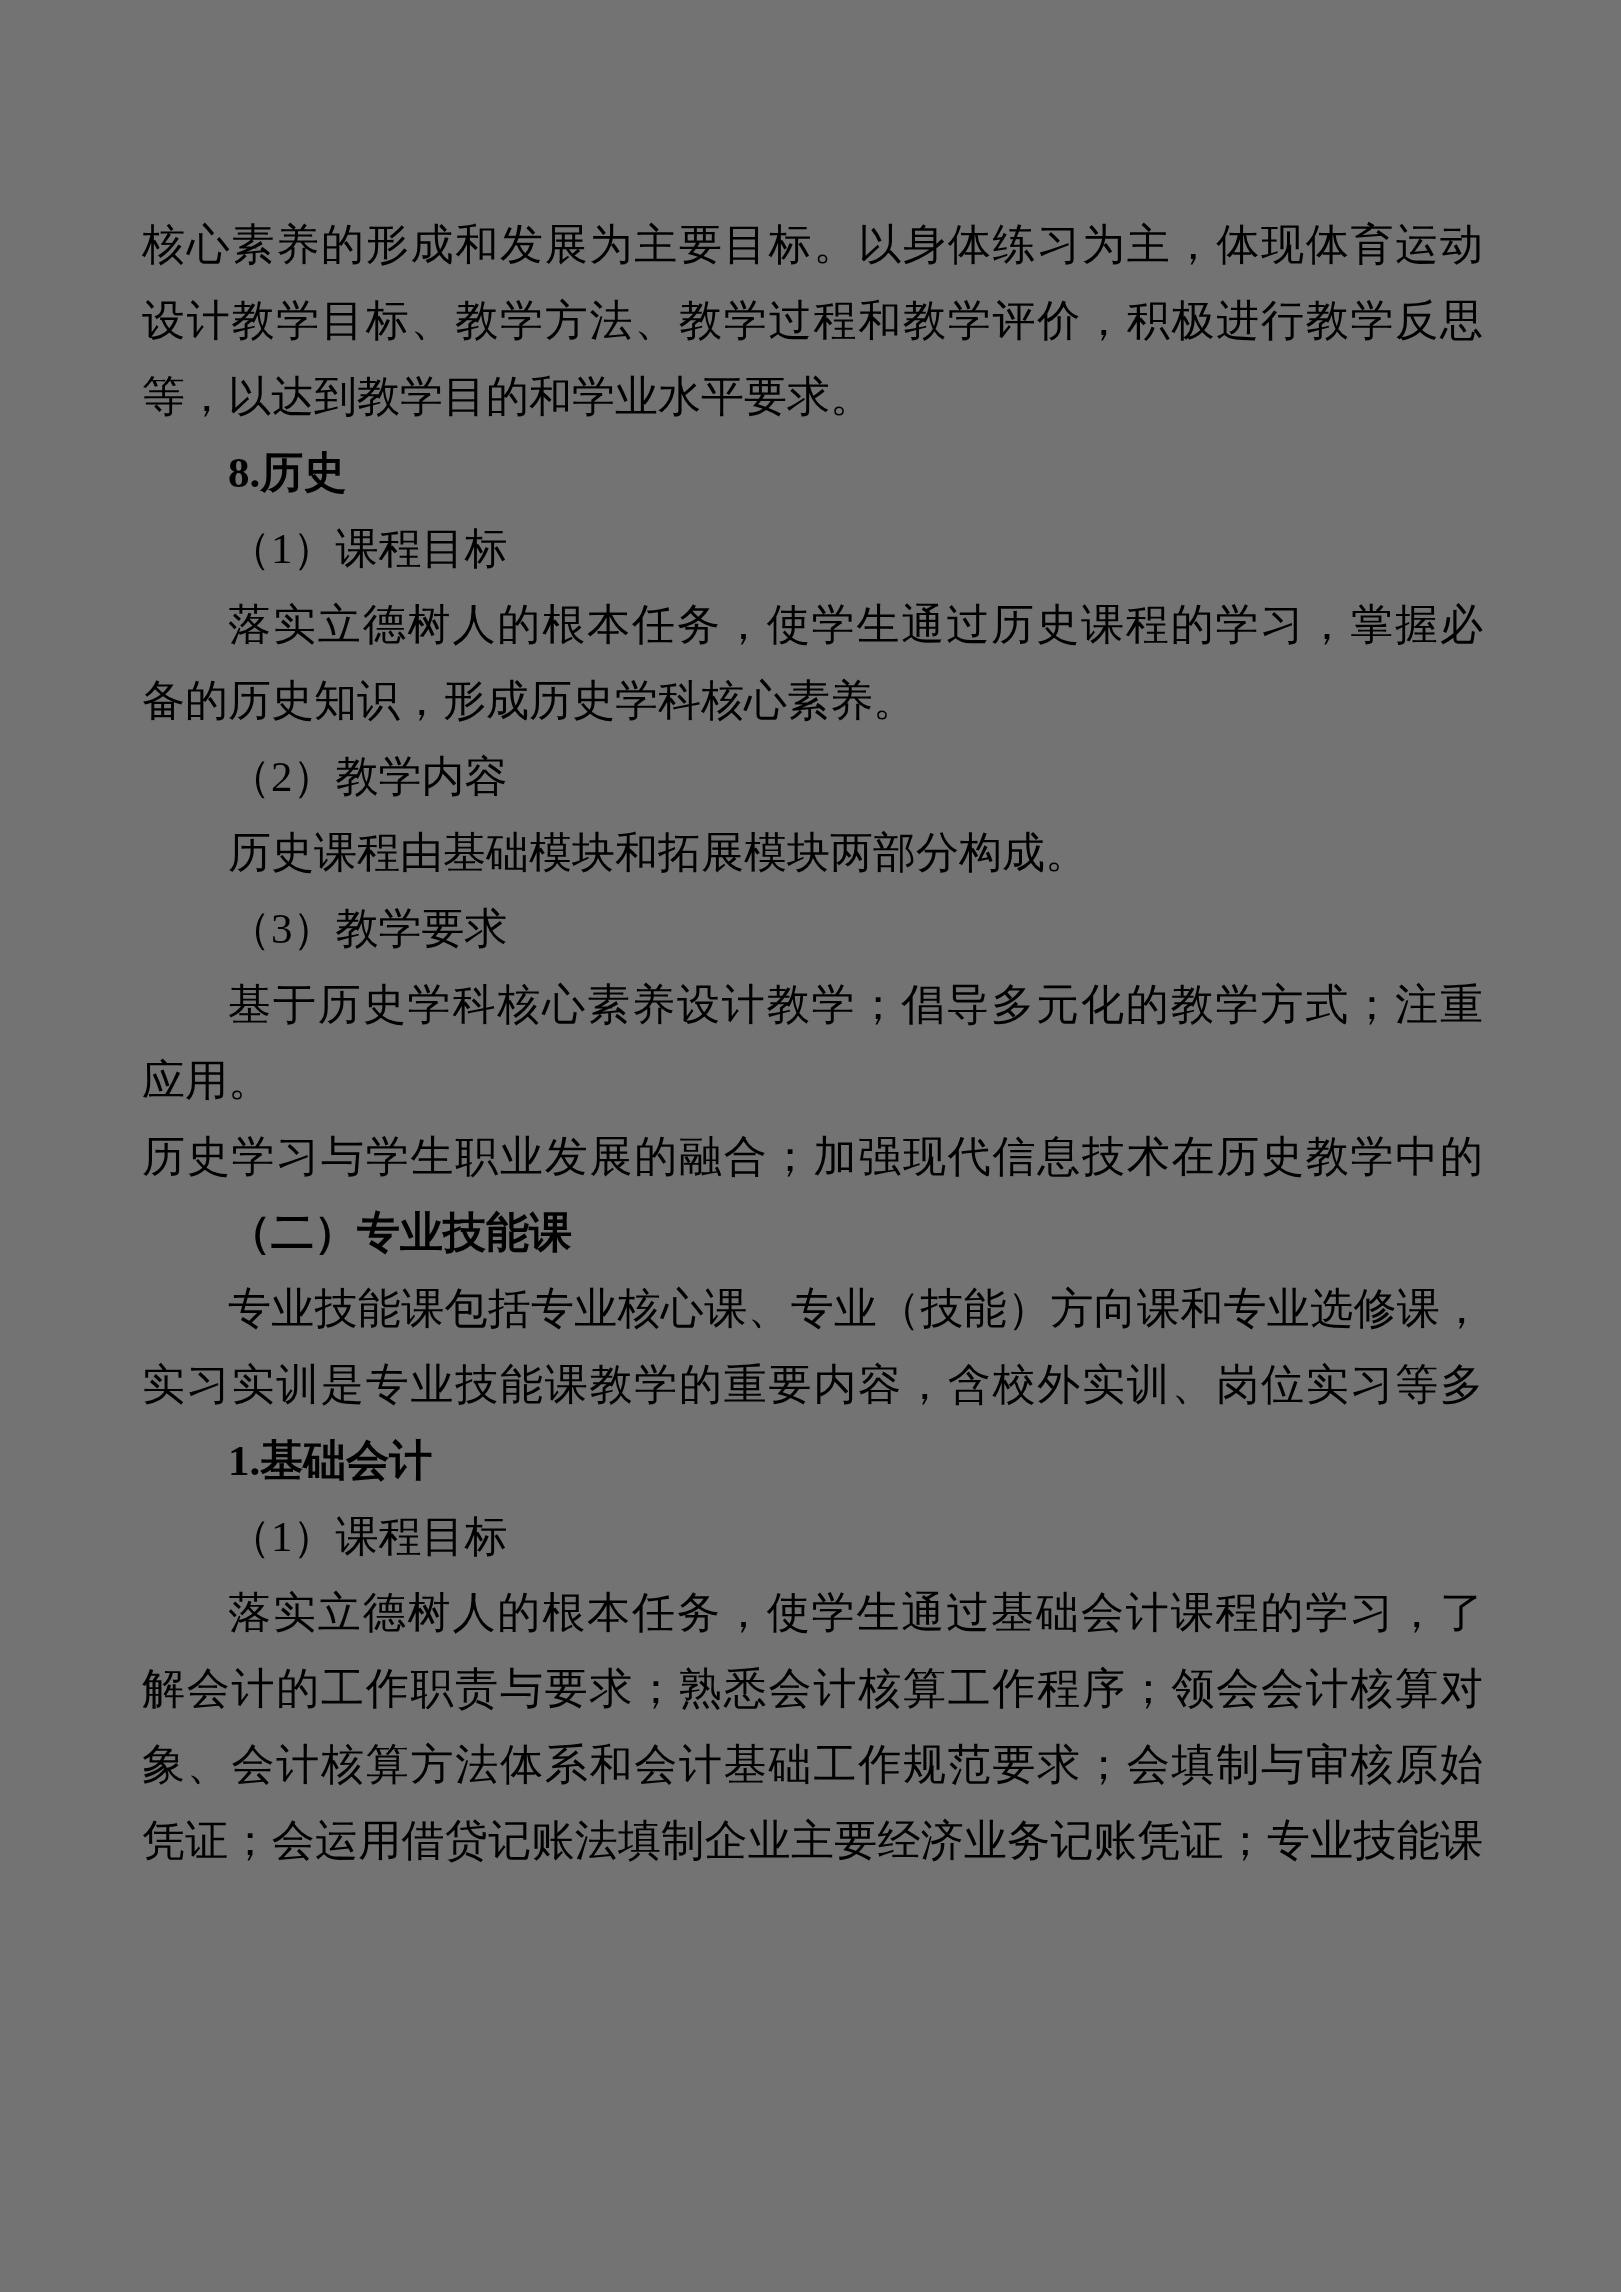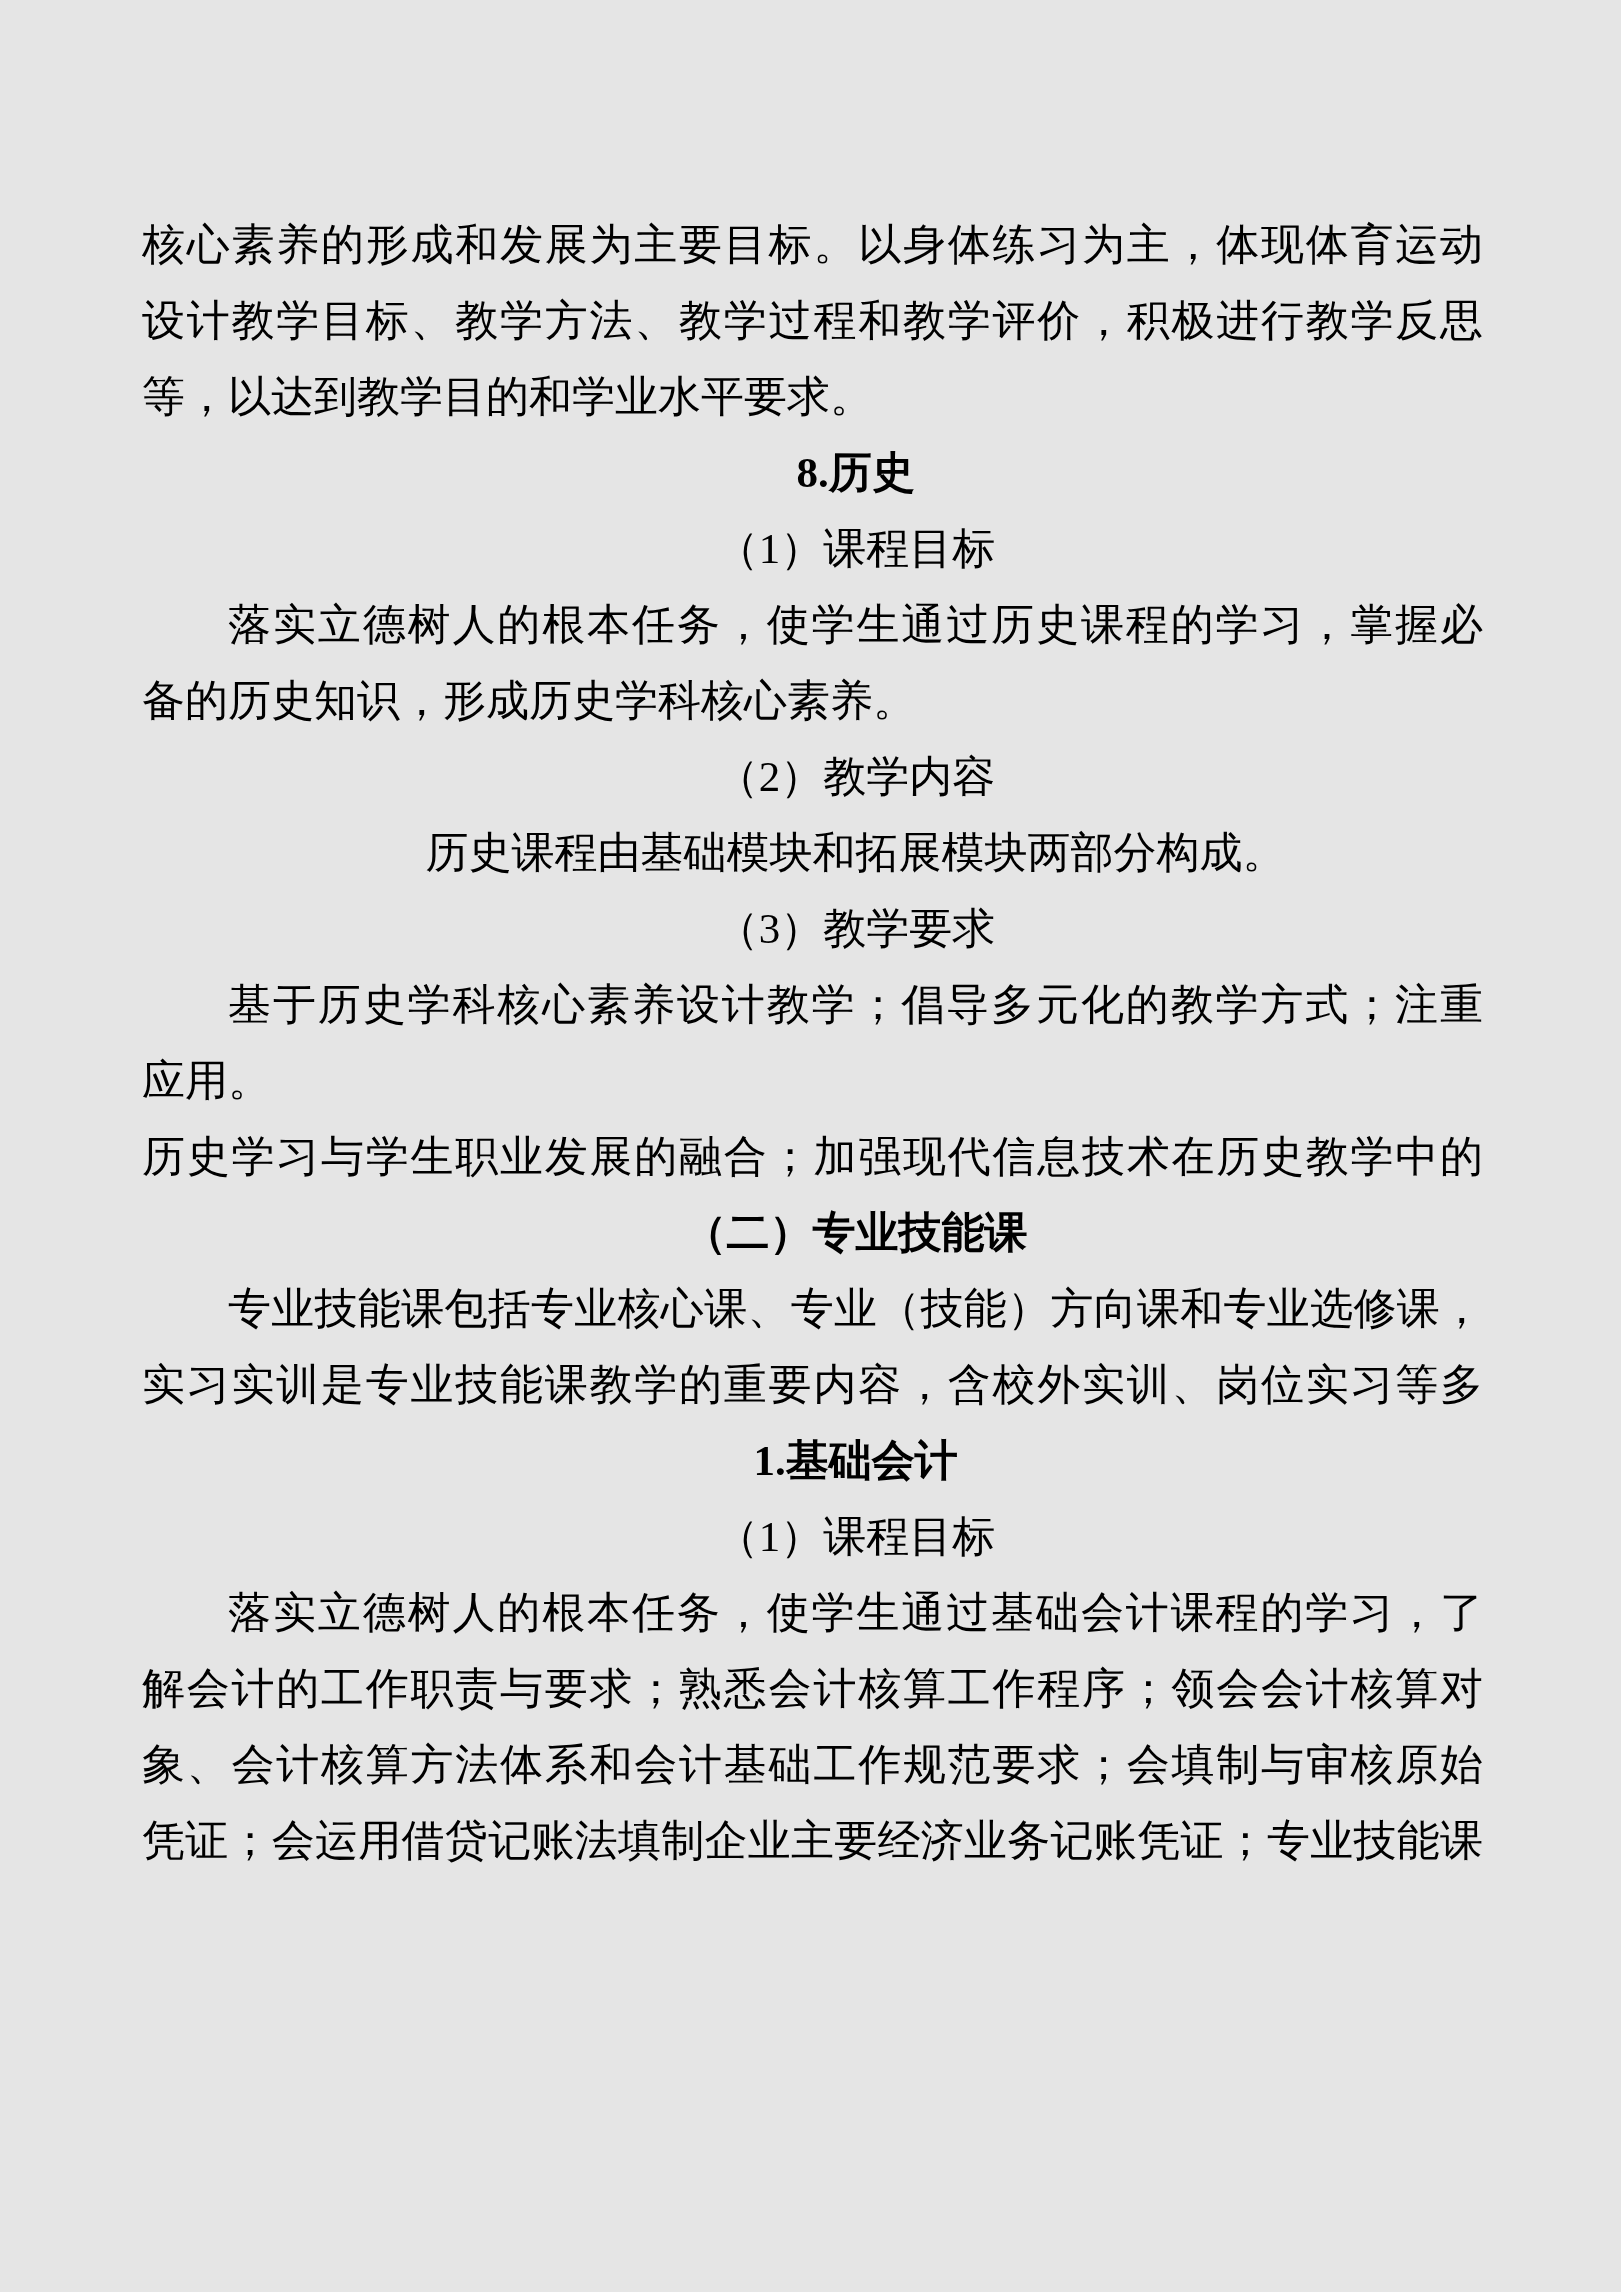--- a/index.html
+++ b/index.html
@@ -4,21 +4,21 @@
 <style>
   html, body {
     margin: 0;
     padding: 0;
     background: #ffffff;
   }
   .page {
     position: relative;
     width: 1621px;
     height: 2293px;
-    background: #e5e5e5;
+    background: #737373;
     overflow: hidden;
     color: #000000;
     font-family: "Liberation Serif", "DejaVu Serif", serif;
   }
   .text-block {
     position: absolute;
     left: 142px;
     top: 207px;
     width: 1341px;
   }
@@ -29,21 +29,20 @@
     text-align: left;
   }
   
   .fill {
     text-align: justify;
     text-align-last: justify;
   }
   
   .indent {
     text-indent: 86px;
-    text-align: center;
   }
   .bold {
     font-weight: 700;
   }
 </style>
 </head>
 <body>
 
 <div class="page">
   <div class="text-block">

